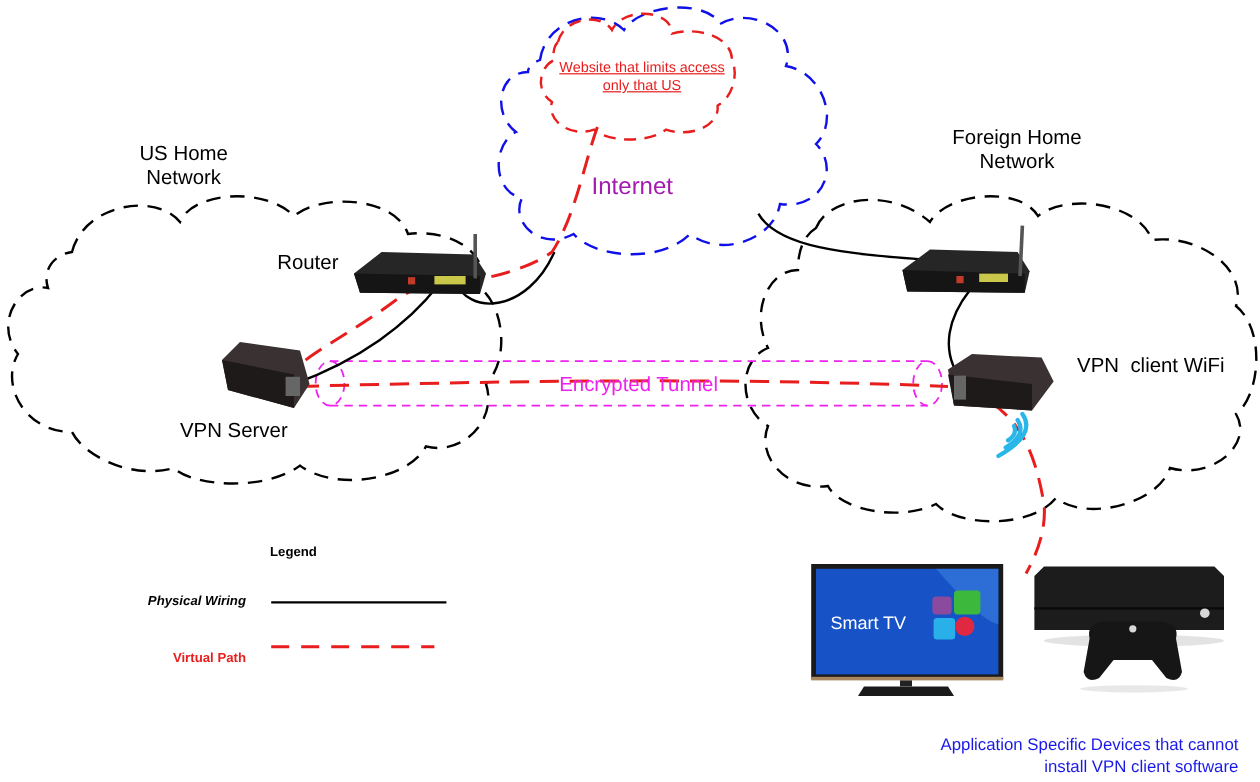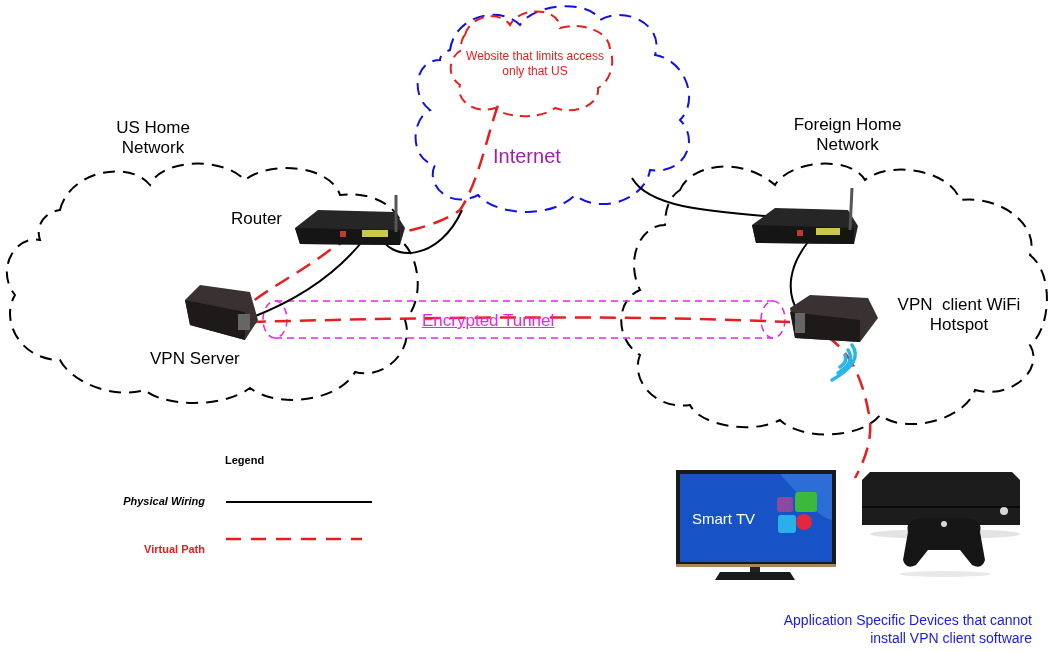--- a/index.html
+++ b/index.html
@@ -1,21 +1,21 @@
 <!DOCTYPE html>
 <html><head>
   <meta charset="utf-8">
   <style>
     html, body { margin: 0; padding: 0; background: #ffffff; }
     body { width: 1050px; height: 652px; position: relative; overflow: hidden; font-family: "Liberation Sans", sans-serif; }
     svg.diagram { position: absolute; left: 0; top: 0; }
     .lbl { position: absolute; color: #000; font-family: "Liberation Sans", sans-serif; text-align: center; line-height: 1.2; white-space: nowrap; }
     .lbl-md { font-size: 17px; }
     .internet { color: #a21caf; font-size: 20px; }
-    .site { color: #e81e1e; font-size: 12px; line-height: 1.25; }
+    .site { color: #e81e1e; font-size: 12px; line-height: 1.25; text-decoration: underline; }
     .tunnel-lbl { color: #ee22ee; font-size: 17px; }
     .legend-title { font-size: 11px; font-weight: bold; }
     .legend-item { font-size: 11px; font-weight: bold; text-align: right; }
     .legend-virtual { color: #e81e1e; margin-top: 12px; }
     .caption { color: #1a1ae8; font-size: 14px; line-height: 1.25; text-align: right; }
   </style>
 </head>
 <body>
 
 <svg class="diagram" width="1050" height="652" viewBox="0 0 1050 652" xmlns="http://www.w3.org/2000/svg">
@@ -120,31 +120,30 @@
 
 <div class="lbl lbl-md" style="left:150px; top:349px;">VPN Server</div>
 
 <div class="lbl internet" style="left:493px; top:144px;">Internet</div>
 
 <div class="lbl site" style="left:450px; top:49px; width:170px;">
   <div>Website that limits access</div>
   <div>only that US</div>
 </div>
 
-<div class="lbl lbl-md" style="left:775px; top:105px; width:145px;margin-top:10px;">
+<div class="lbl lbl-md" style="left:775px; top:105px; width:145px;">
   <div>Foreign Home</div>
   <div>Network</div>
 </div>
 
 <div class="lbl lbl-md" style="left:884px; top:295px; width:150px;">
   <div style="white-space:pre;">VPN  client WiFi</div>
-  <div>Hotspot</div>
 </div>
 
-<div class="lbl tunnel-lbl" style="left:422px; top:311px;text-decoration:underline;">Encrypted Tunnel</div>
+<div class="lbl tunnel-lbl" style="left:466px; top:311px;">Encrypted Tunnel</div>
 
 <div>
   <div class="lbl legend-title" style="left:225px; top:454px;">Legend</div>
   <div class="lbl legend-item" style="left:100px; top:495px; width:105px;font-style:italic;">Physical Wiring</div>
   <div class="lbl legend-item legend-virtual" style="left:100px; top:531px; width:105px;">Virtual Path</div>
 </div>
 
 <div class="lbl caption" style="left:720px; top:612px; width:312px;">
   <div>Application Specific Devices that cannot</div>
   <div>install VPN client software</div>

